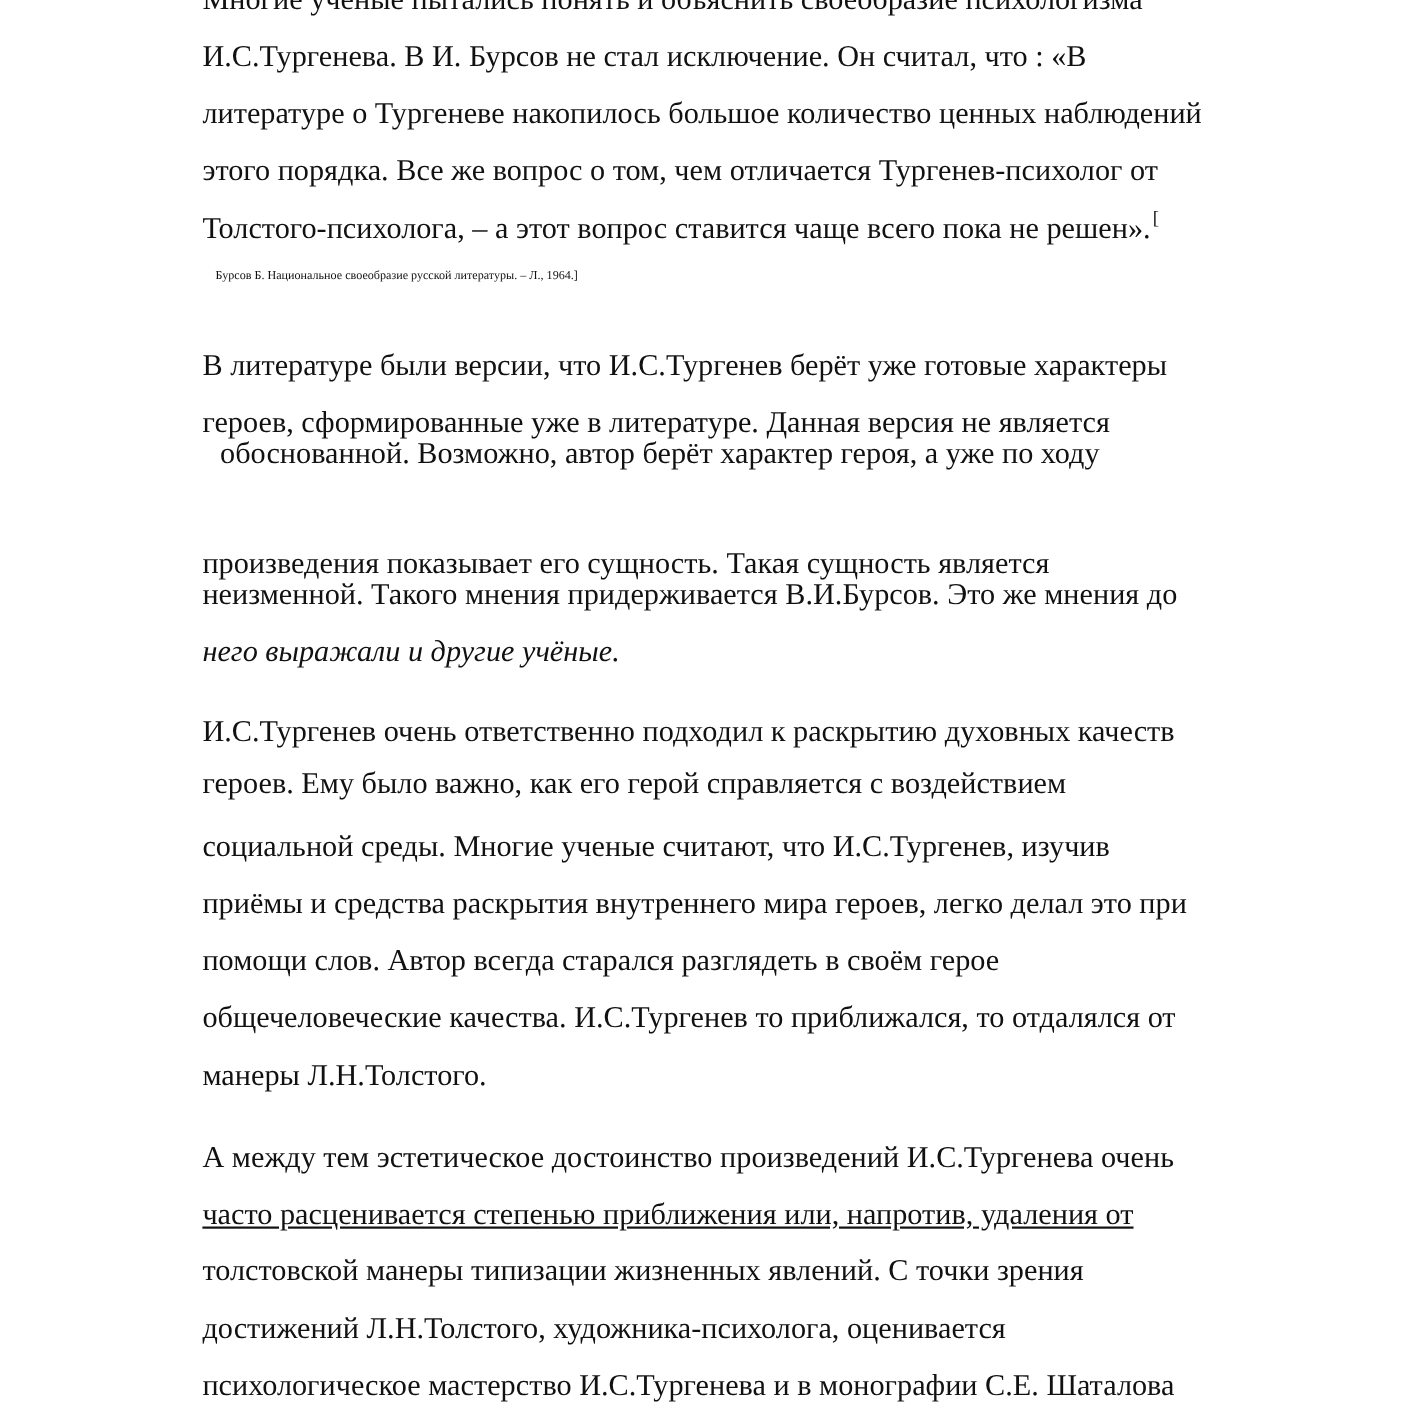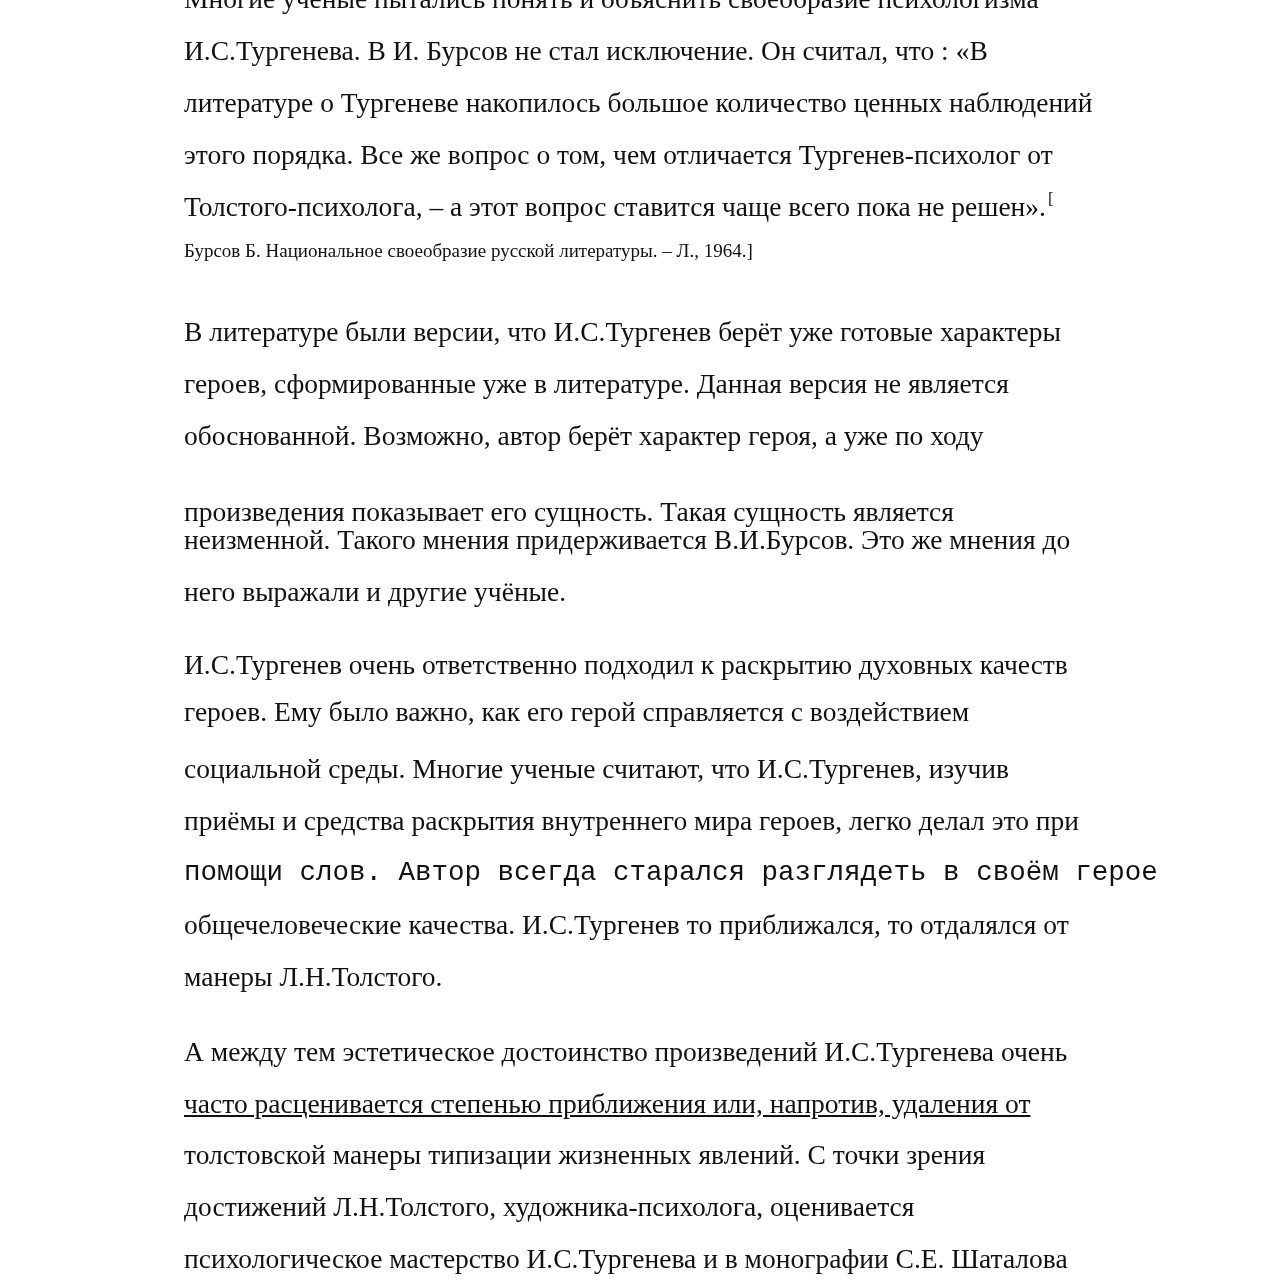--- a/index.html
+++ b/index.html
@@ -32,22 +32,22 @@
       letter-spacing: 0px;
     }
     .sup {
       font-size: 17px;
       position: relative;
       top: -12px;
       margin-left: 2px;
     }
     .footnote {
       position: absolute;
-      left: 184px;
-      font-size: 19px;
+      left: 196px;
+      font-size: 11px;
       line-height: 20px;
       white-space: nowrap;
     }
   </style>
 </head>
 <body>
 
 <div class="page">
 
   <div>
@@ -55,32 +55,32 @@
     <div class="line" style="top:35px;">И.С.Тургенева. В И. Бурсов не стал исключение. Он считал, что : «В</div>
     <div class="line" style="top:87px;">литературе о Тургеневе накопилось большое количество ценных наблюдений</div>
     <div class="line" style="top:139px;">этого порядка. Все же вопрос о том, чем отличается Тургенев-психолог от</div>
     <div class="line" style="top:191px;"><span>Толстого-психолога, – а этот вопрос ставится чаще всего пока не решен».</span><span class="sup">[</span></div>
     <div class="footnote" style="top:241px;">Бурсов Б. Национальное своеобразие русской литературы. – Л., 1964.]</div>
   </div>
 
   <div>
     <div class="line" style="top:316px;">В литературе были версии, что И.С.Тургенев берёт уже готовые характеры</div>
     <div class="line" style="top:368px;">героев, сформированные уже в литературе. Данная версия не является</div>
-    <div class="line" style="top:420px;">обоснованной. Возможно, автор берёт характер героя, а уже по ходу</div>
+    <div class="line" style="top:396px;margin-left:16px;">обоснованной. Возможно, автор берёт характер героя, а уже по ходу</div>
     <div class="line" style="top:484px;margin-top:12px;">произведения показывает его сущность. Такая сущность является</div>
     <div class="line" style="top:524px;">неизменной. Такого мнения придерживается В.И.Бурсов. Это же мнения до</div>
-    <div class="line" style="top:576px;">него выражали и другие учёные.</div>
+    <div class="line" style="top:576px;font-style:italic;">него выражали и другие учёные.</div>
   </div>
 
   <div>
     <div class="line" style="top:649px;">И.С.Тургенев очень ответственно подходил к раскрытию духовных качеств</div>
     <div class="line" style="top:696px;">героев. Ему было важно, как его герой справляется с воздействием</div>
     <div class="line" style="top:753px;">социальной среды. Многие ученые считают, что И.С.Тургенев, изучив</div>
     <div class="line" style="top:805px;">приёмы и средства раскрытия внутреннего мира героев, легко делал это при</div>
-    <div class="line" style="top:857px;font-family:Liberation Mono, monospace;">помощи слов. Автор всегда старался разглядеть в своём герое</div>
+    <div class="line" style="top:857px;">помощи слов. Автор всегда старался разглядеть в своём герое</div>
     <div class="line" style="top:909px;">общечеловеческие качества. И.С.Тургенев то приближался, то отдалялся от</div>
     <div class="line" style="top:961px;">манеры Л.Н.Толстого.</div>
   </div>
 
   <div>
     <div class="line" style="top:1036px;">А между тем эстетическое достоинство произведений И.С.Тургенева очень</div>
     <div class="line" style="top:1088px;text-decoration:underline;">часто расценивается степенью приближения или, напротив, удаления от</div>
     <div class="line" style="top:1139px;">толстовской манеры типизации жизненных явлений. С точки зрения</div>
     <div class="line" style="top:1191px;">достижений Л.Н.Толстого, художника-психолога, оценивается</div>
     <div class="line" style="top:1243px;">психологическое мастерство И.С.Тургенева и в монографии С.Е. Шаталова</div>

